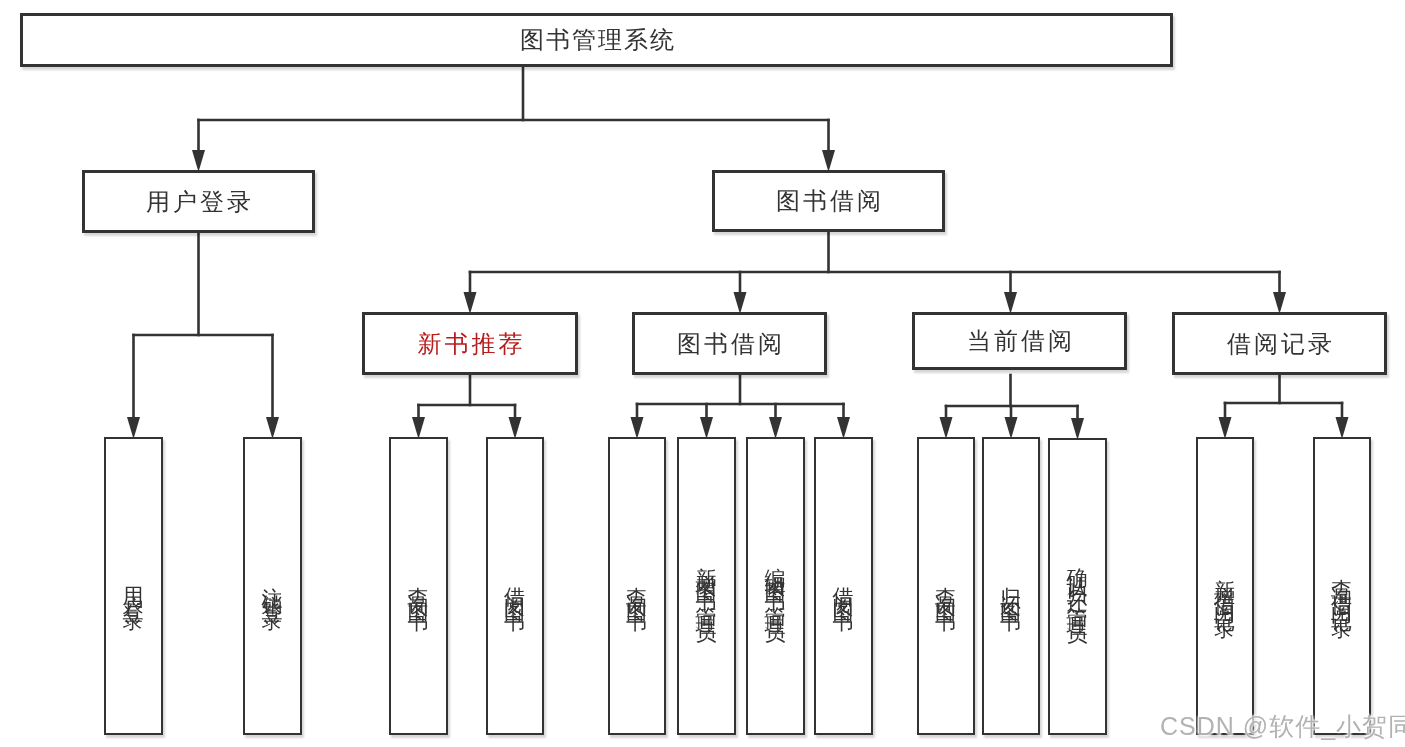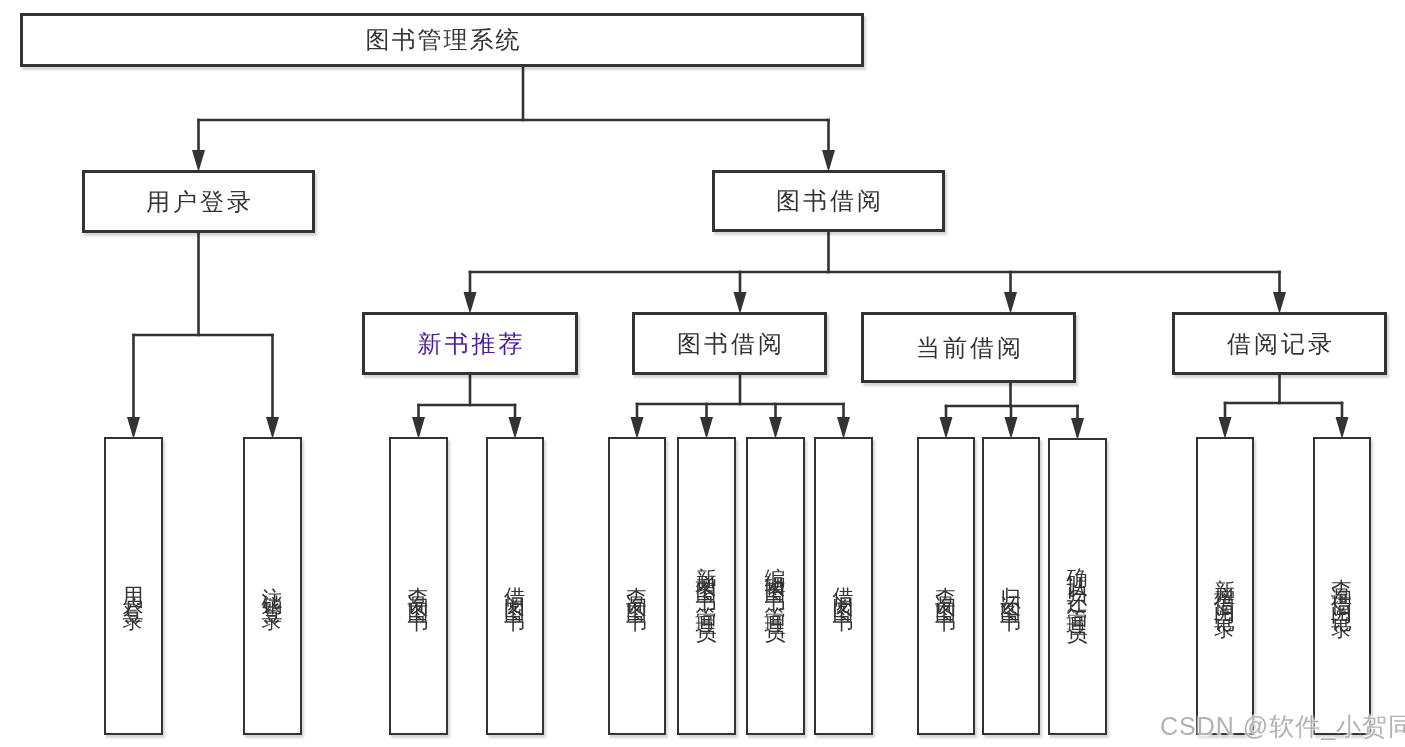--- a/index.html
+++ b/index.html
@@ -117,36 +117,36 @@
       <line x1="1077.5" y1="406" x2="1077.5" y2="422" stroke="#333333" stroke-width="2.6" stroke-linecap="square"></line>
       <polygon points="1071,418 1084,418 1077.5,440" fill="#333333"></polygon>
       <line x1="1279.5" y1="375" x2="1279.5" y2="403" stroke="#333333" stroke-width="2.6" stroke-linecap="square"></line>
       <line x1="1225" y1="403" x2="1342" y2="403" stroke="#333333" stroke-width="2.6" stroke-linecap="square"></line>
       <line x1="1225" y1="403" x2="1225" y2="421" stroke="#333333" stroke-width="2.6" stroke-linecap="square"></line>
       <polygon points="1218.5,417 1231.5,417 1225,439" fill="#333333"></polygon>
       <line x1="1342" y1="403" x2="1342" y2="421" stroke="#333333" stroke-width="2.6" stroke-linecap="square"></line>
       <polygon points="1335.5,417 1348.5,417 1342,439" fill="#333333"></polygon>
     </svg>
   <div id="nodes">
-      <div class="node horiz root" style="left: 20px; top: 13px; width: 844px; height: 54px; border-color: rgb(51, 51, 51);">
+      <div class="node horiz root" style="left: 20px; top: 13px; width: 1153px; height: 54px; border-color: rgb(51, 51, 51);">
         <span class="label" style="color: rgb(51, 51, 51);">图书管理系统</span>
       </div>
       <div class="node horiz" style="left: 82px; top: 170px; width: 233px; height: 63px; border-color: rgb(51, 51, 51);">
         <span class="label" style="color: rgb(51, 51, 51);">用户登录</span>
       </div>
       <div class="node horiz" style="left: 712px; top: 170px; width: 233px; height: 62px; border-color: rgb(51, 51, 51);">
         <span class="label" style="color: rgb(51, 51, 51);">图书借阅</span>
       </div>
       <div class="node horiz" style="left: 362px; top: 312px; width: 216px; height: 63px; border-color: rgb(51, 51, 51);">
-        <span class="label" style="color: #4c1d95;">新书推荐</span>
+        <span class="label" style="color: #b91c1c;">新书推荐</span>
       </div>
       <div class="node horiz" style="left: 632px; top: 312px; width: 195px; height: 63px; border-color: rgb(51, 51, 51);">
         <span class="label" style="color: rgb(51, 51, 51);">图书借阅</span>
       </div>
-      <div class="node horiz" style="left: 861px; top: 312px; width: 215px; height: 71px; border-color: rgb(51, 51, 51);">
+      <div class="node horiz" style="left: 912px; top: 312px; width: 215px; height: 58px; border-color: rgb(51, 51, 51);">
         <span class="label" style="color: rgb(51, 51, 51);">当前借阅</span>
       </div>
       <div class="node horiz" style="left: 1172px; top: 312px; width: 215px; height: 63px; border-color: rgb(51, 51, 51);">
         <span class="label" style="color: rgb(51, 51, 51);">借阅记录</span>
       </div>
       <div class="node vert" style="left: 104px; top: 437px; width: 59px; height: 298px; border-color: rgb(51, 51, 51);">
         <span class="label" style="color: rgb(51, 51, 51);">用户登录</span>
       </div>
       <div class="node vert" style="left: 243px; top: 437px; width: 59px; height: 298px; border-color: rgb(51, 51, 51);">
         <span class="label" style="color: rgb(51, 51, 51);">注销登录</span>

